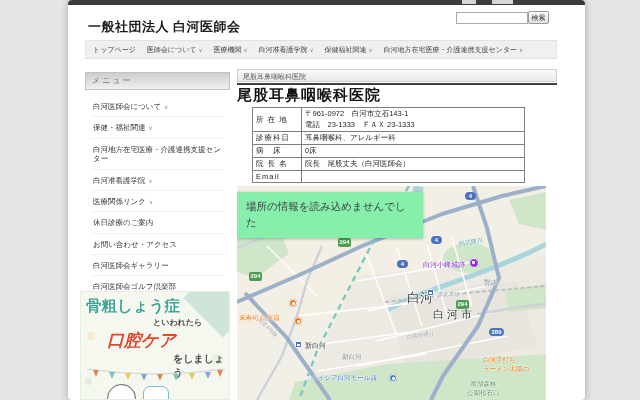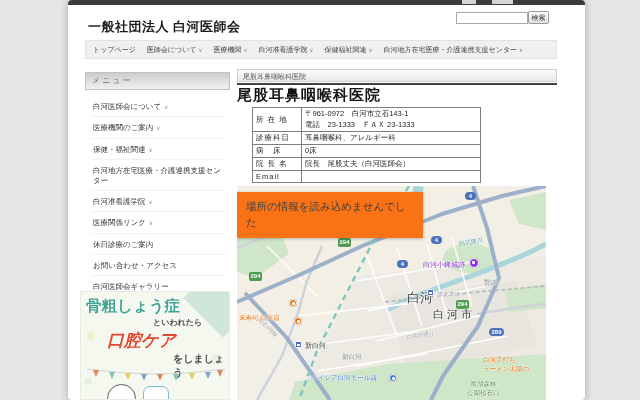--- a/index.html
+++ b/index.html
@@ -33,28 +33,28 @@
   .bn-l4{position:absolute;left:92px;top:60px;font-size:10px;color:#4a4a4a;font-weight:bold;}
   .bn-bunt{position:absolute;left:4px;top:74px;}
   .tooth-round{position:absolute;left:26px;top:92px;width:27px;height:27px;background:#fff;border:1.5px solid #5a5a5a;border-radius:50%;}
   .tooth-square{position:absolute;left:62px;top:94px;width:24px;height:24px;background:#fff;border:1.5px solid #79b9d8;border-radius:7px;}
   
   .main{position:absolute;left:169px;top:0;width:320px;height:400px;}
   .breadcrumb{position:absolute;left:0;top:69px;width:320px;height:13px;line-height:13px;background:linear-gradient(#fafafa,#e9e9e9);border:1px solid #cfcfcf;box-sizing:border-box;font-size:7px;color:#5a5a5a;padding-left:5px;}
   .rule{position:absolute;left:0;top:83px;width:320px;height:2px;background:#414141;}
   .page-title{position:absolute;left:0;top:86px;margin:0;font-size:15px;font-weight:bold;color:#141414;letter-spacing:1px;}
   
-  .info-table{position:absolute;left:15px;top:107px;width:229px;border-collapse:collapse;font-size:7.5px;color:#1f1f1f;padding-left:20px;}
+  .info-table{position:absolute;left:15px;top:107px;width:273px;border-collapse:collapse;font-size:7.5px;color:#1f1f1f;padding-left:20px;}
   .info-table td{border:1px solid #7e7e7e;padding:1px 3px;vertical-align:middle;}
   .info-table td.lab{width:42px;text-align:left;letter-spacing:1px;}
   .info-table .v2{margin-top:1px;}
   
   .map{position:absolute;left:0;top:186px;width:309px;height:214px;background:#f2efe7;overflow:hidden;cursor:grab;}
   .map svg{position:absolute;left:0;top:0;}
-  .map-err{position:absolute;left:0;top:6px;width:186px;box-sizing:border-box;background:#f97316;box-shadow:0 1px 3px rgba(0,0,0,.25);padding:7px 9px;font-size:10.5px;line-height:1.5;color:#3c4043;}
+  .map-err{position:absolute;left:0;top:6px;width:186px;box-sizing:border-box;background:#86efac;box-shadow:0 1px 3px rgba(0,0,0,.25);padding:7px 9px;font-size:10.5px;line-height:1.5;color:#3c4043;}
   .mlabel{position:absolute;white-space:nowrap;text-shadow:0 0 2px #fff,0 0 2px #fff,0 0 1px #fff;}
   .shield{position:absolute;color:#fff;text-align:center;font-weight:bold;}
   .sh-g{width:13px;height:9px;line-height:9px;font-size:6px;background:#4e9c52;border-radius:2px;}
   .sh-b{width:11px;height:8px;line-height:8px;font-size:6px;background:#4d72bd;border-radius:4px;}
   .sh-b.wide{width:15px;}
   .poi{position:absolute;border-radius:50%;border:1.2px solid #fff;box-shadow:0 0 1px rgba(0,0,0,.4);width:8px;height:8px;box-sizing:border-box;}
   .poi::after{content:"";position:absolute;left:2px;top:2px;width:2.6px;height:2.6px;background:#fff;border-radius:50%;}
   .poi.orange{background:#e8710a;}
   .poi.blue{background:#3b78dc;}
   .poi.purple{background:#9334e6;width:10px;height:10px;}
@@ -100,24 +100,20 @@
         <span>白河地方在宅医療・介護連携支援センター</span>
         <span class="chev"></span>
       </span>
   </nav>
 
   <aside class="sidebar">
     <div class="menu-title">メニュー</div>
     <ul class="menu-list">
       <li>
           <span>白河医師会について</span>
-          <span class="chev"></span>
-        </li>
-      <li>
-          <span>医療機関のご案内</span>
           <span class="chev"></span>
         </li>
       <li>
           <span>保健・福祉関連</span>
           <span class="chev"></span>
         </li>
       <li>
           <span>白河地方在宅医療・介護連携支援センター</span>
         </li>
       <li>

